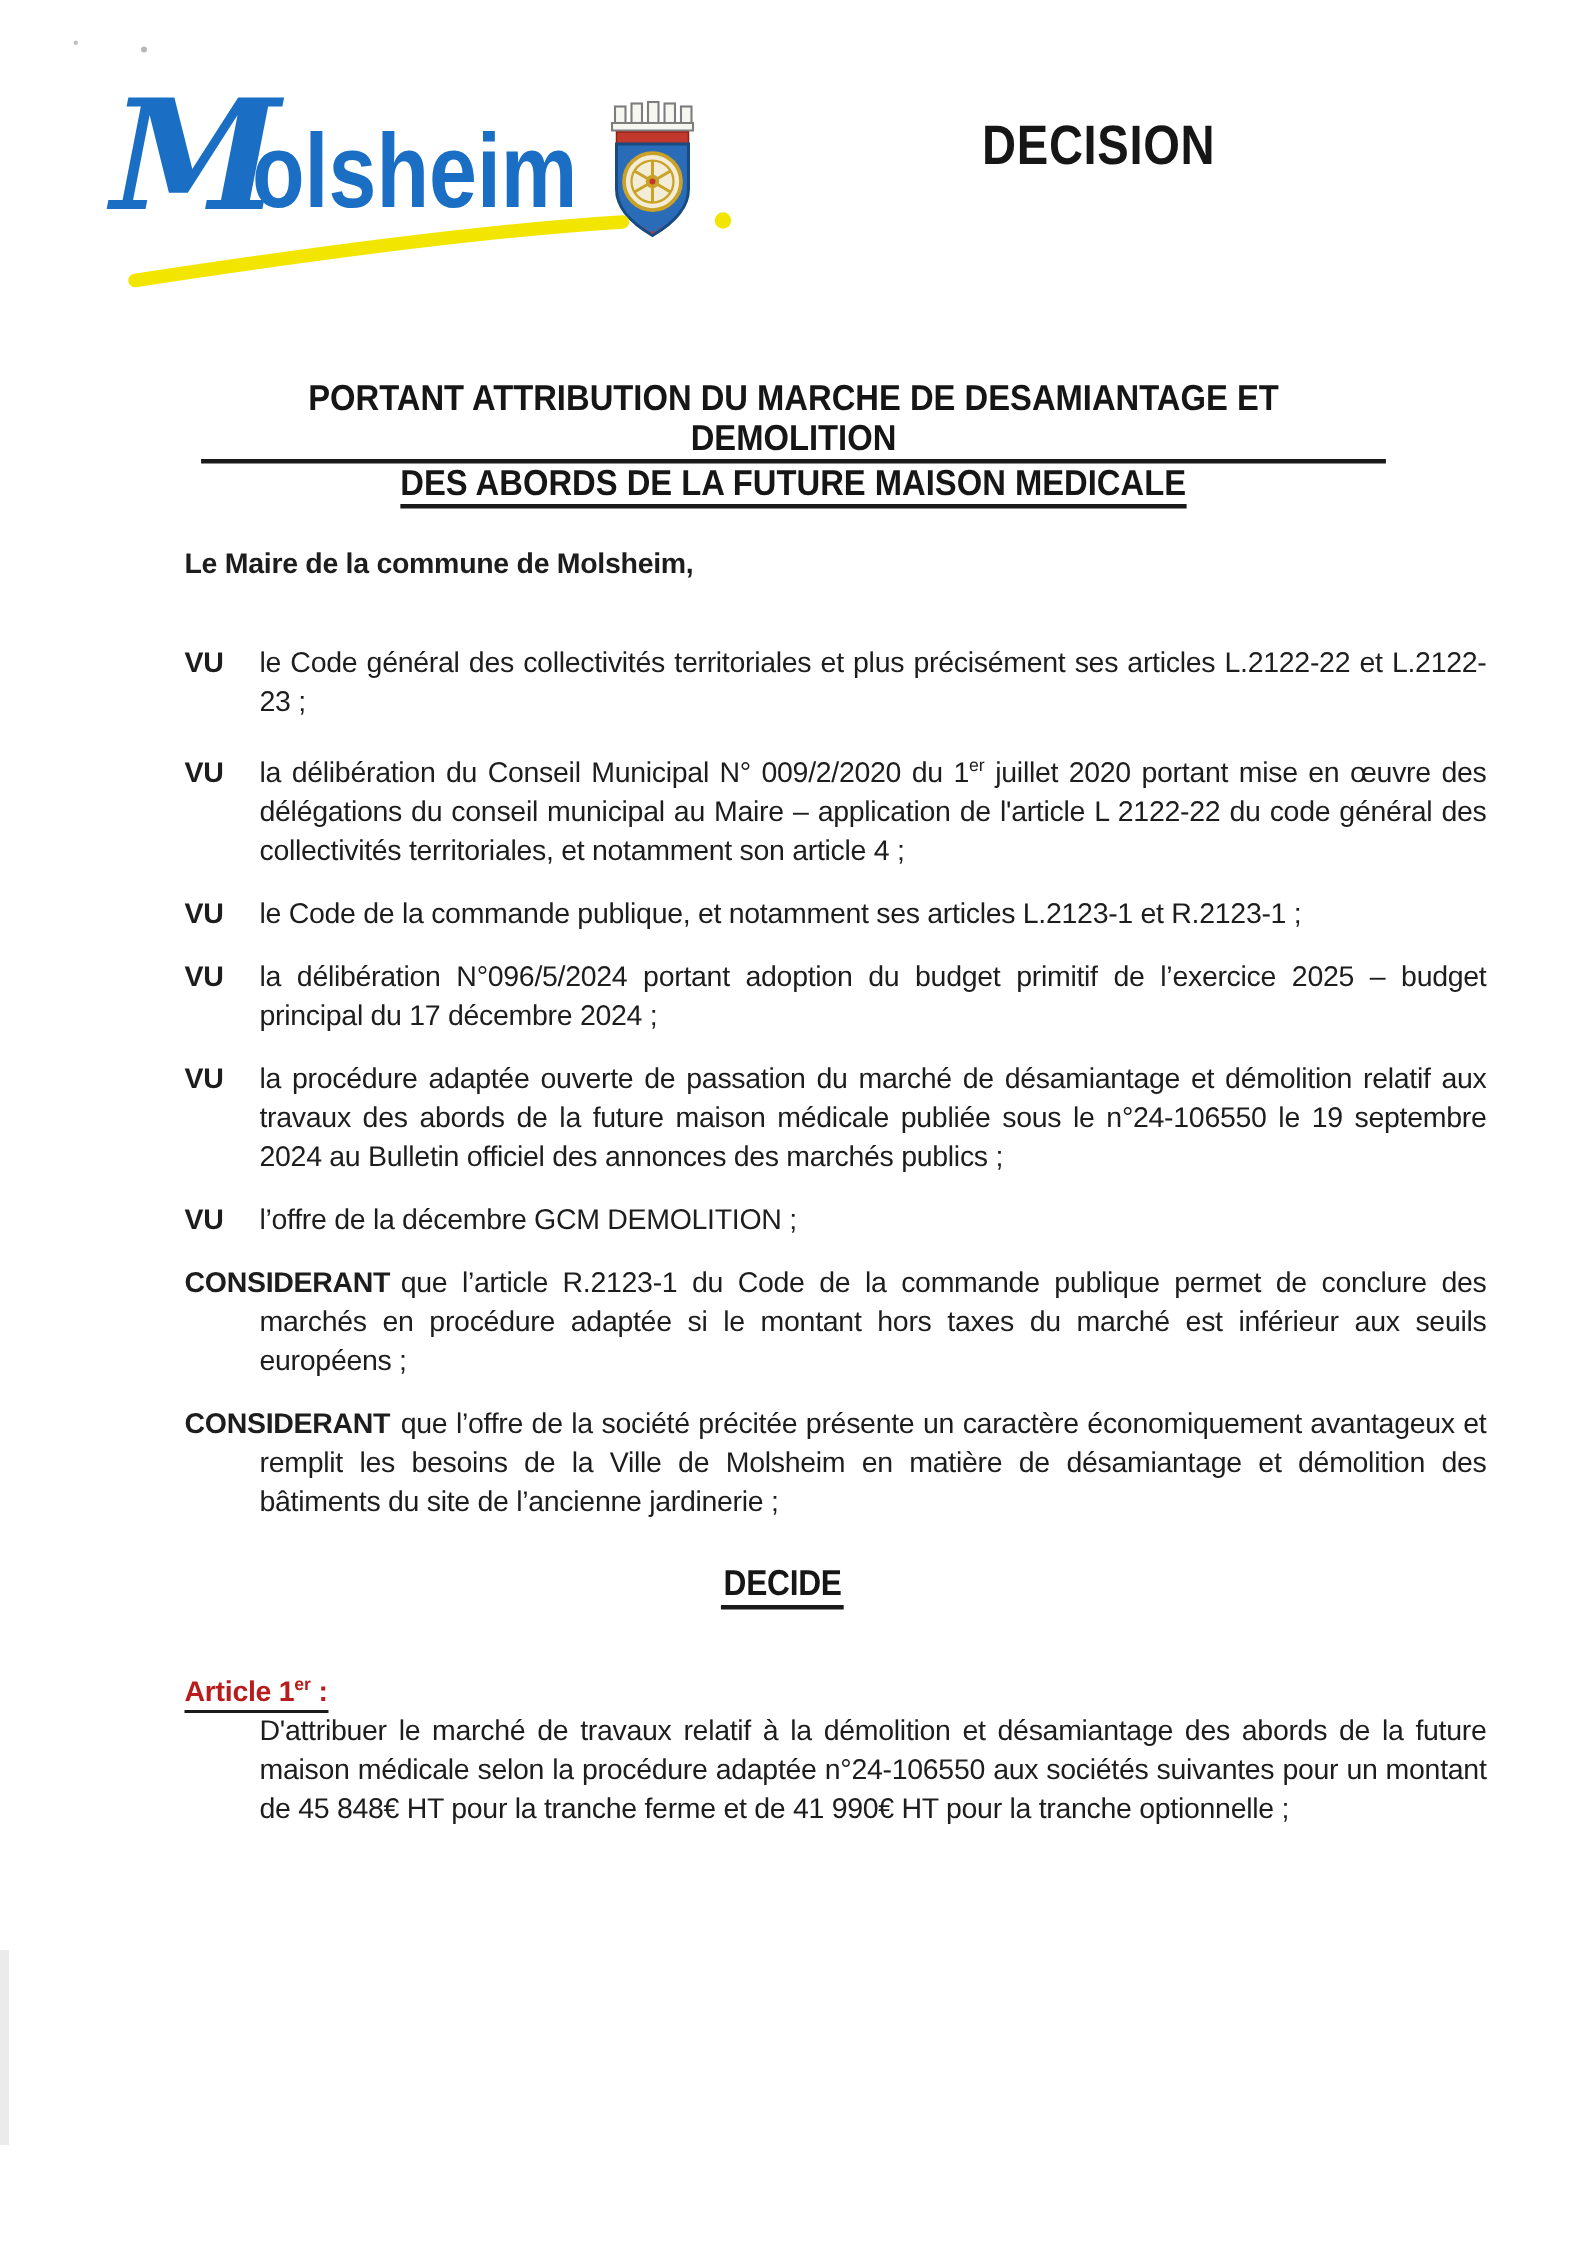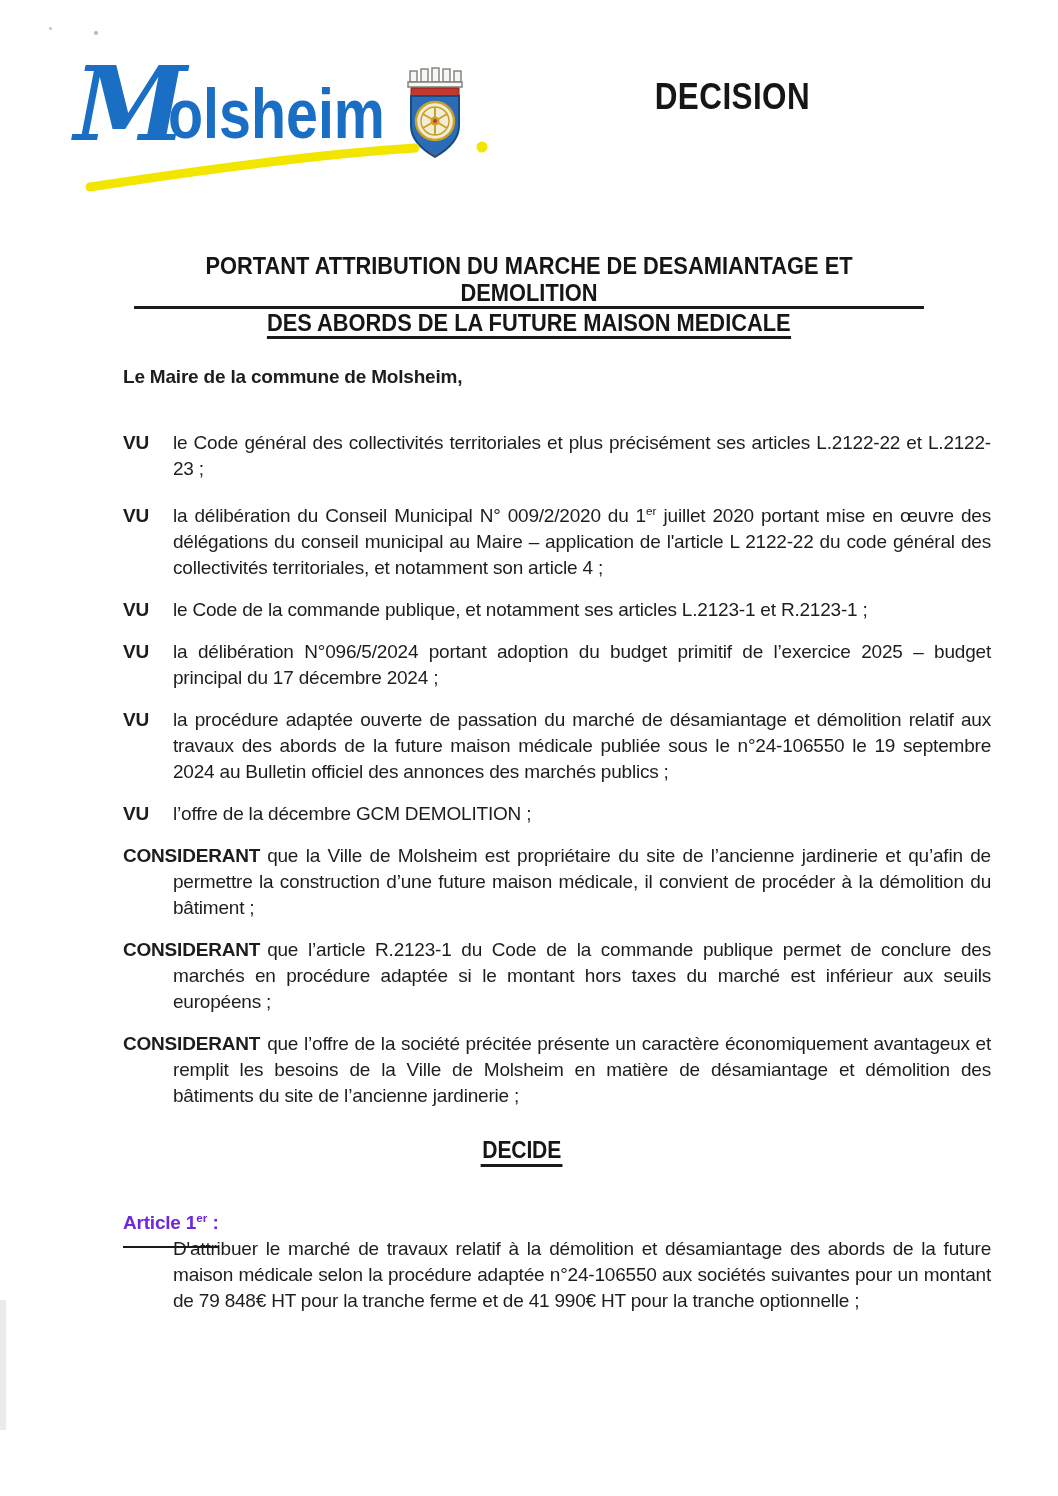--- a/index.html
+++ b/index.html
@@ -64,21 +64,21 @@
 
   .decide { text-align:center; margin:28px 0 37px 0; }
   .decide .cond {
     display:inline-block; transform:translateX(-35px) scaleX(0.88); transform-origin:center;
     font-size:24px; font-weight:bold; color:#161616;
     border-bottom:3px solid #1a1a1a; padding:0 2px 1px 2px;
   }
 
   .article-heading { margin:0; text-align:left; }
   .article-heading .uline {
-    font-weight:bold; border-bottom:2.5px solid #1a1a1a; padding-bottom:13px; color:#6d28d9;
+    font-weight:bold; border-bottom:2.5px solid #1a1a1a; padding-bottom:1px; color:#b91c1c;
   }
   .article-body { margin:0 0 0 50px; }
 </style>
 </head>
 <body>
 
 <div class="page">
 
   <span class="dot d1"></span>
   <span class="dot d2"></span>
@@ -138,26 +138,25 @@
     <p class="clause"><span class="lbl fixed">VU</span><span>la délibération du Conseil Municipal N° 009/2/2020 du 1</span><sup class="sup">er</sup><span> juillet 2020 portant mise en œuvre des délégations du conseil municipal au Maire – application de l'article L 2122-22 du code général des collectivités territoriales, et notamment son article 4 ;</span></p>
 
     <p class="clause"><span class="lbl fixed">VU</span><span>le Code de la commande publique, et notamment ses articles L.2123-1 et R.2123-1 ;</span></p>
 
     <p class="clause"><span class="lbl fixed">VU</span><span>la délibération N°096/5/2024 portant adoption du budget primitif de l’exercice 2025 – budget principal du 17 décembre 2024 ;</span></p>
 
     <p class="clause"><span class="lbl fixed">VU</span><span>la procédure adaptée ouverte de passation du marché de désamiantage et démolition relatif aux travaux des abords de la future maison médicale publiée sous le n°24-106550 le 19 septembre 2024 au Bulletin officiel des annonces des marchés publics ;</span></p>
 
     <p class="clause"><span class="lbl fixed">VU</span><span>l’offre de la décembre GCM DEMOLITION ;</span></p>
 
-    <p class="clause"><span class="lbl flow">CONSIDERANT</span><span>que la Ville de Molsheim est propriétaire du site de l’ancienne jardinerie et qu’afin de permettre la construction d’une future maison médicale, il convient de procéder à la démolition du bâtiment ;</span></p>
 
     <p class="clause"><span class="lbl flow">CONSIDERANT</span><span>que l’article R.2123-1 du Code de la commande publique permet de conclure des marchés en procédure adaptée si le montant hors taxes du marché est inférieur aux seuils européens ;</span></p>
 
     <p class="clause"><span class="lbl flow">CONSIDERANT</span><span>que l’offre de la société précitée présente un caractère économiquement avantageux et remplit les besoins de la Ville de Molsheim en matière de désamiantage et démolition des bâtiments du site de l’ancienne jardinerie ;</span></p>
 
     <p class="decide"><span class="cond">DECIDE</span></p>
 
     <p class="article-heading"><span class="uline"><span>Article 1</span><sup class="sup">er</sup><span> :</span></span></p>
 
-    <p class="article-body">D'attribuer le marché de travaux relatif à la démolition et désamiantage des abords de la future maison médicale selon la procédure adaptée n°24-106550 aux sociétés suivantes pour un montant de 79 848€ HT pour la tranche ferme et de 41 990€ HT pour la tranche optionnelle ;</p>
+    <p class="article-body">D'attribuer le marché de travaux relatif à la démolition et désamiantage des abords de la future maison médicale selon la procédure adaptée n°24-106550 aux sociétés suivantes pour un montant de 45 848€ HT pour la tranche ferme et de 41 990€ HT pour la tranche optionnelle ;</p>
 
   </div>
 </div>
 
 </body></html>

